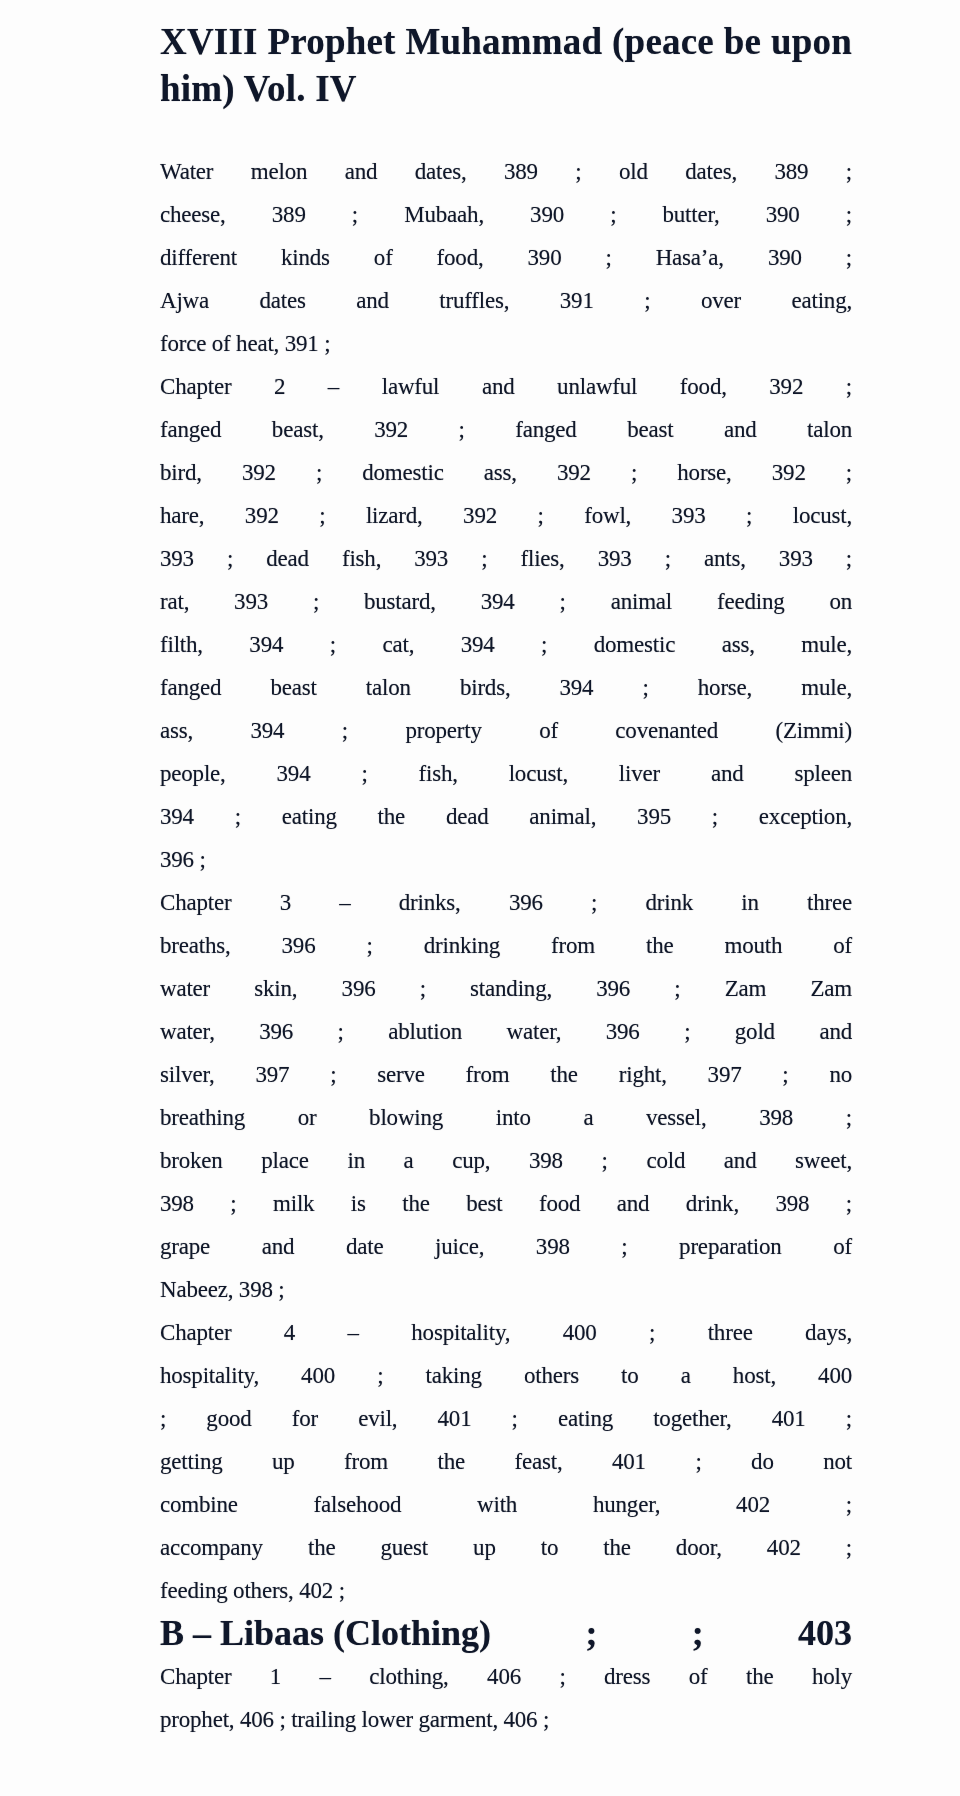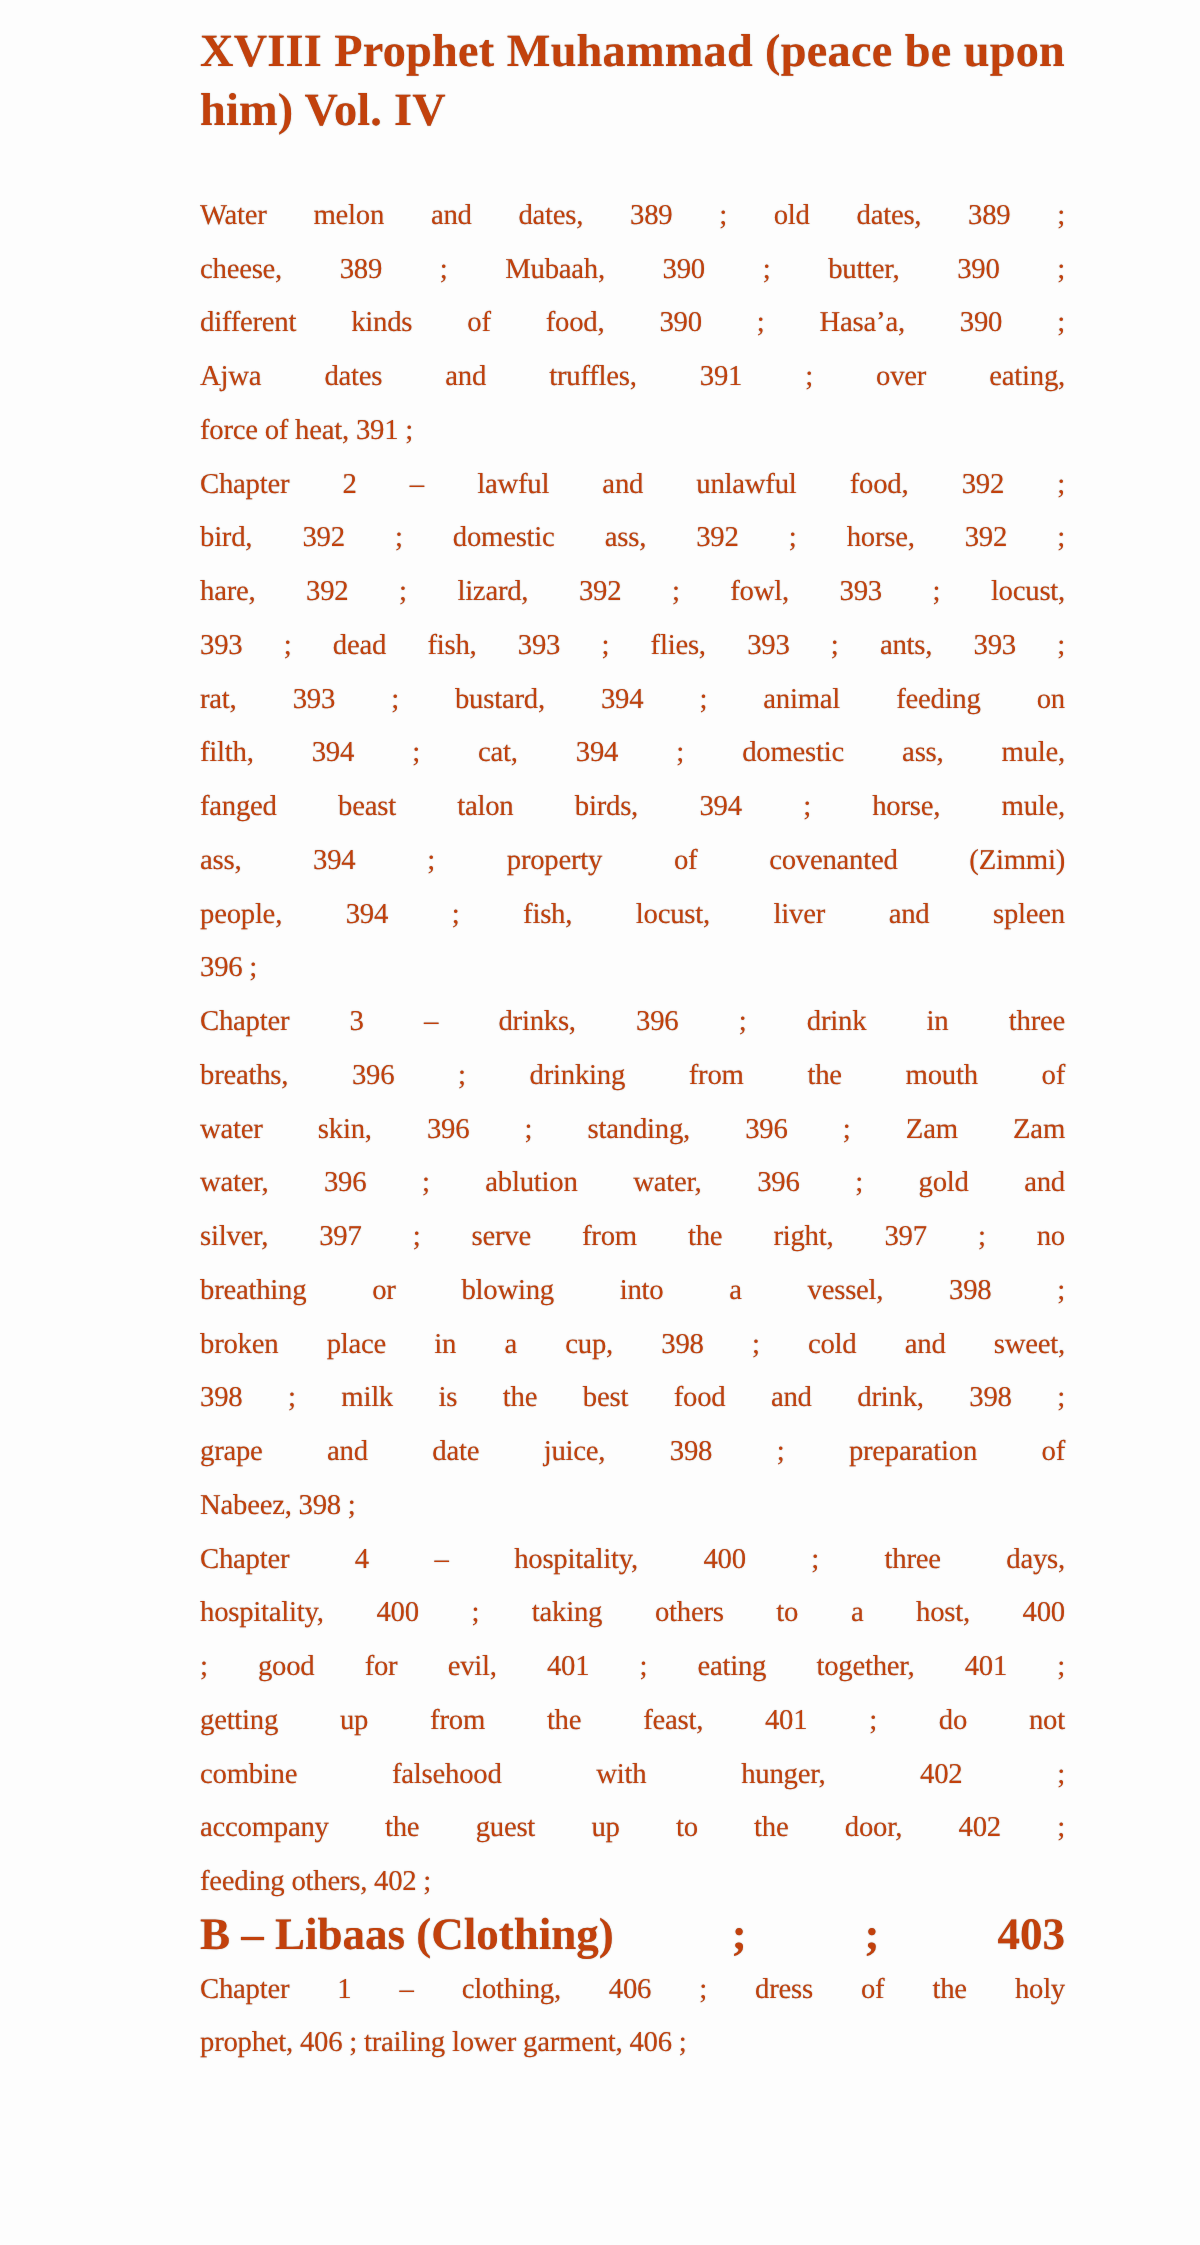--- a/index.html
+++ b/index.html
@@ -52,48 +52,50 @@
     justify-content: space-between;
     align-items: baseline;
     font-weight: bold;
     font-size: 36px;
     line-height: 43px;
   }
 </style>
 </head>
 <body>
 
-<div class="scan-page" style="background: rgb(253, 253, 253); color: #c2410c;">
+<div class="scan-page" style="background: rgb(253, 253, 253); color: #0f172a;">
   <div class="textblock">
 
     <div class="page-header">
       <div class="hline-just">XVIII Prophet Muhammad (peace be upon</div>
       <div>him) Vol. IV</div>
     </div>
 
     <div class="header-gap"></div>
 
     <div id="index-paragraphs">
         <div>
           <div class="body-line">Water melon and dates, 389 ; old dates, 389 ;</div>
           <div class="body-line">cheese, 389 ; Mubaah, 390 ; butter, 390 ;</div>
           <div class="body-line">different kinds of food, 390 ; Hasa’a, 390 ;</div>
           <div class="body-line">Ajwa dates and truffles, 391 ; over eating,</div>
           <div class="body-line last-line">force of heat, 391 ;</div>
         </div>
         <div>
           <div class="body-line">Chapter 2 – lawful and unlawful food, 392 ;</div>
+          <div class="body-line">fanged beast, 392 ; fanged beast and talon</div>
           <div class="body-line">bird, 392 ; domestic ass, 392 ; horse, 392 ;</div>
           <div class="body-line">hare, 392 ; lizard, 392 ; fowl, 393 ; locust,</div>
           <div class="body-line">393 ; dead fish, 393 ; flies, 393 ; ants, 393 ;</div>
           <div class="body-line">rat, 393 ; bustard, 394 ; animal feeding on</div>
           <div class="body-line">filth, 394 ; cat, 394 ; domestic ass, mule,</div>
           <div class="body-line">fanged beast talon birds, 394 ; horse, mule,</div>
           <div class="body-line">ass, 394 ; property of covenanted (Zimmi)</div>
           <div class="body-line">people, 394 ; fish, locust, liver and spleen</div>
+          <div class="body-line">394 ; eating the dead animal, 395 ; exception,</div>
           <div class="body-line last-line">396 ;</div>
         </div>
         <div>
           <div class="body-line">Chapter 3 – drinks, 396 ; drink in three</div>
           <div class="body-line">breaths, 396 ; drinking from the mouth of</div>
           <div class="body-line">water skin, 396 ; standing, 396 ; Zam Zam</div>
           <div class="body-line">water, 396 ; ablution water, 396 ; gold and</div>
           <div class="body-line">silver, 397 ; serve from the right, 397 ; no</div>
           <div class="body-line">breathing or blowing into a vessel, 398 ;</div>
           <div class="body-line">broken place in a cup, 398 ; cold and sweet,</div>

